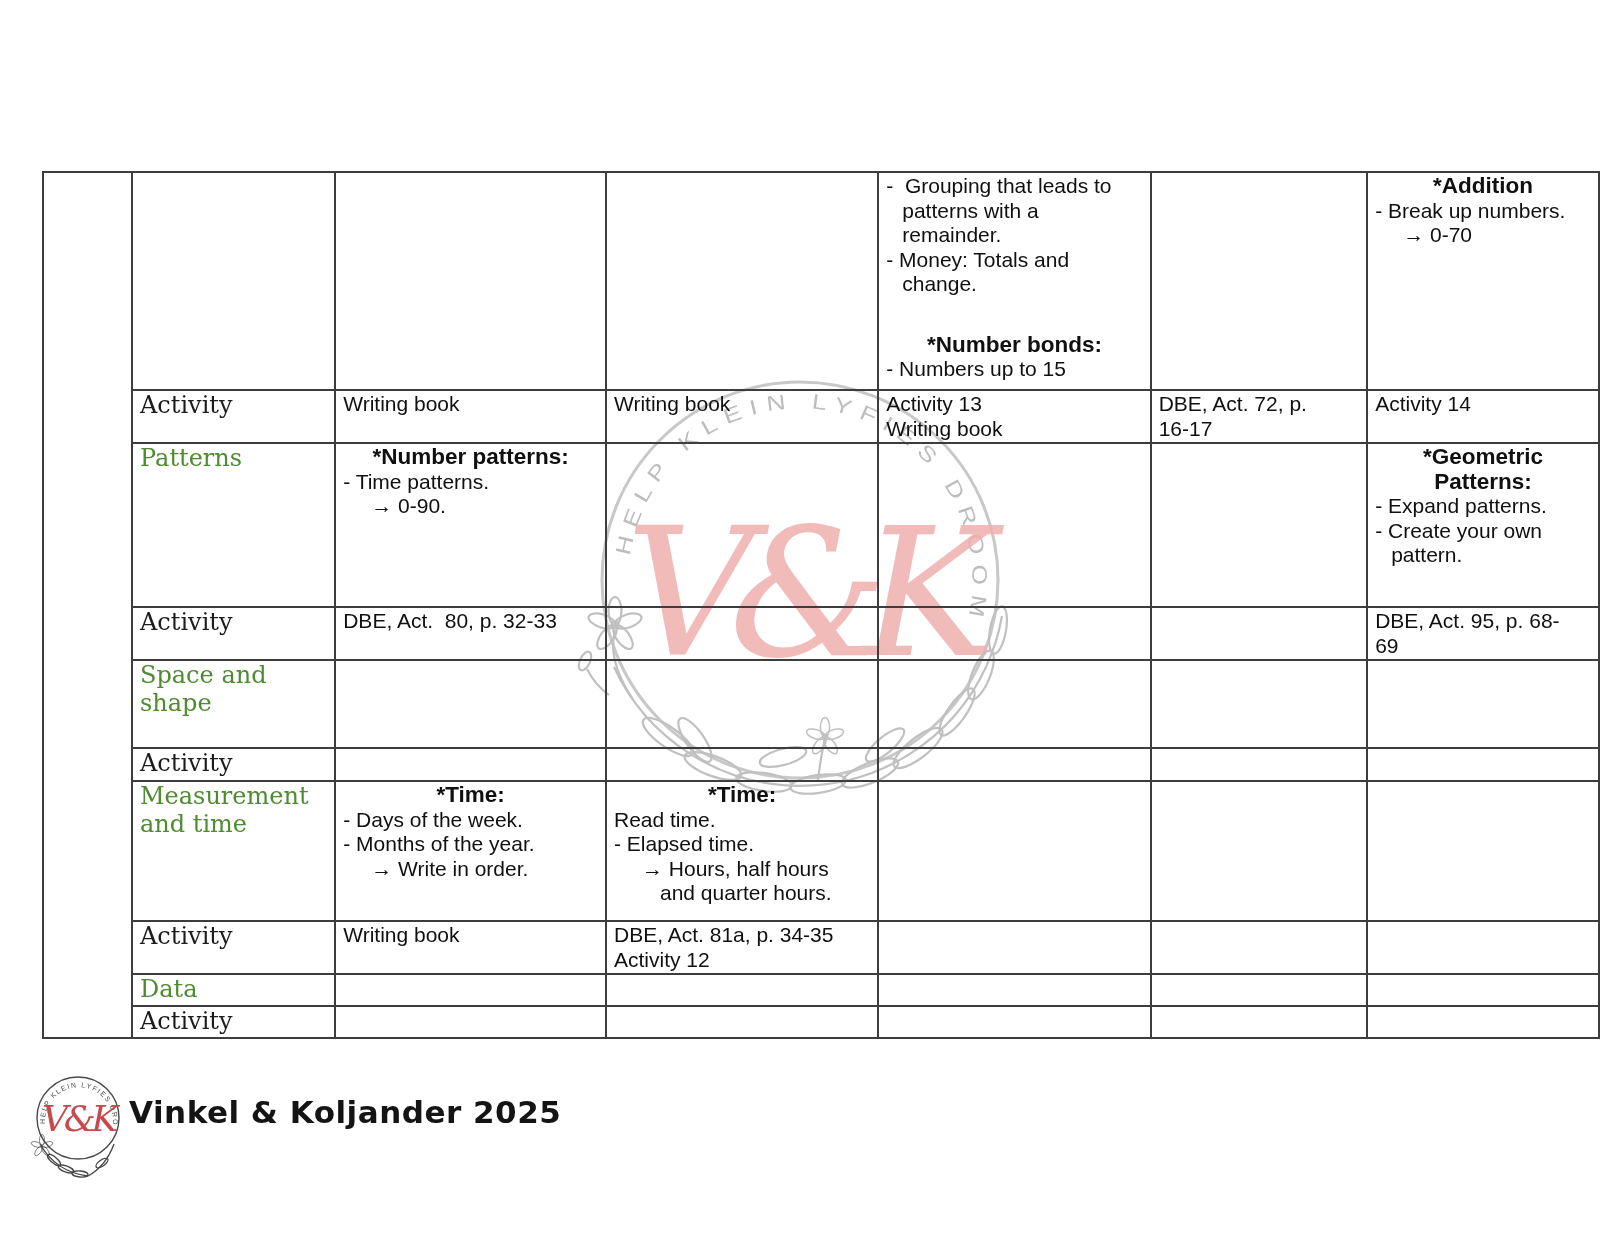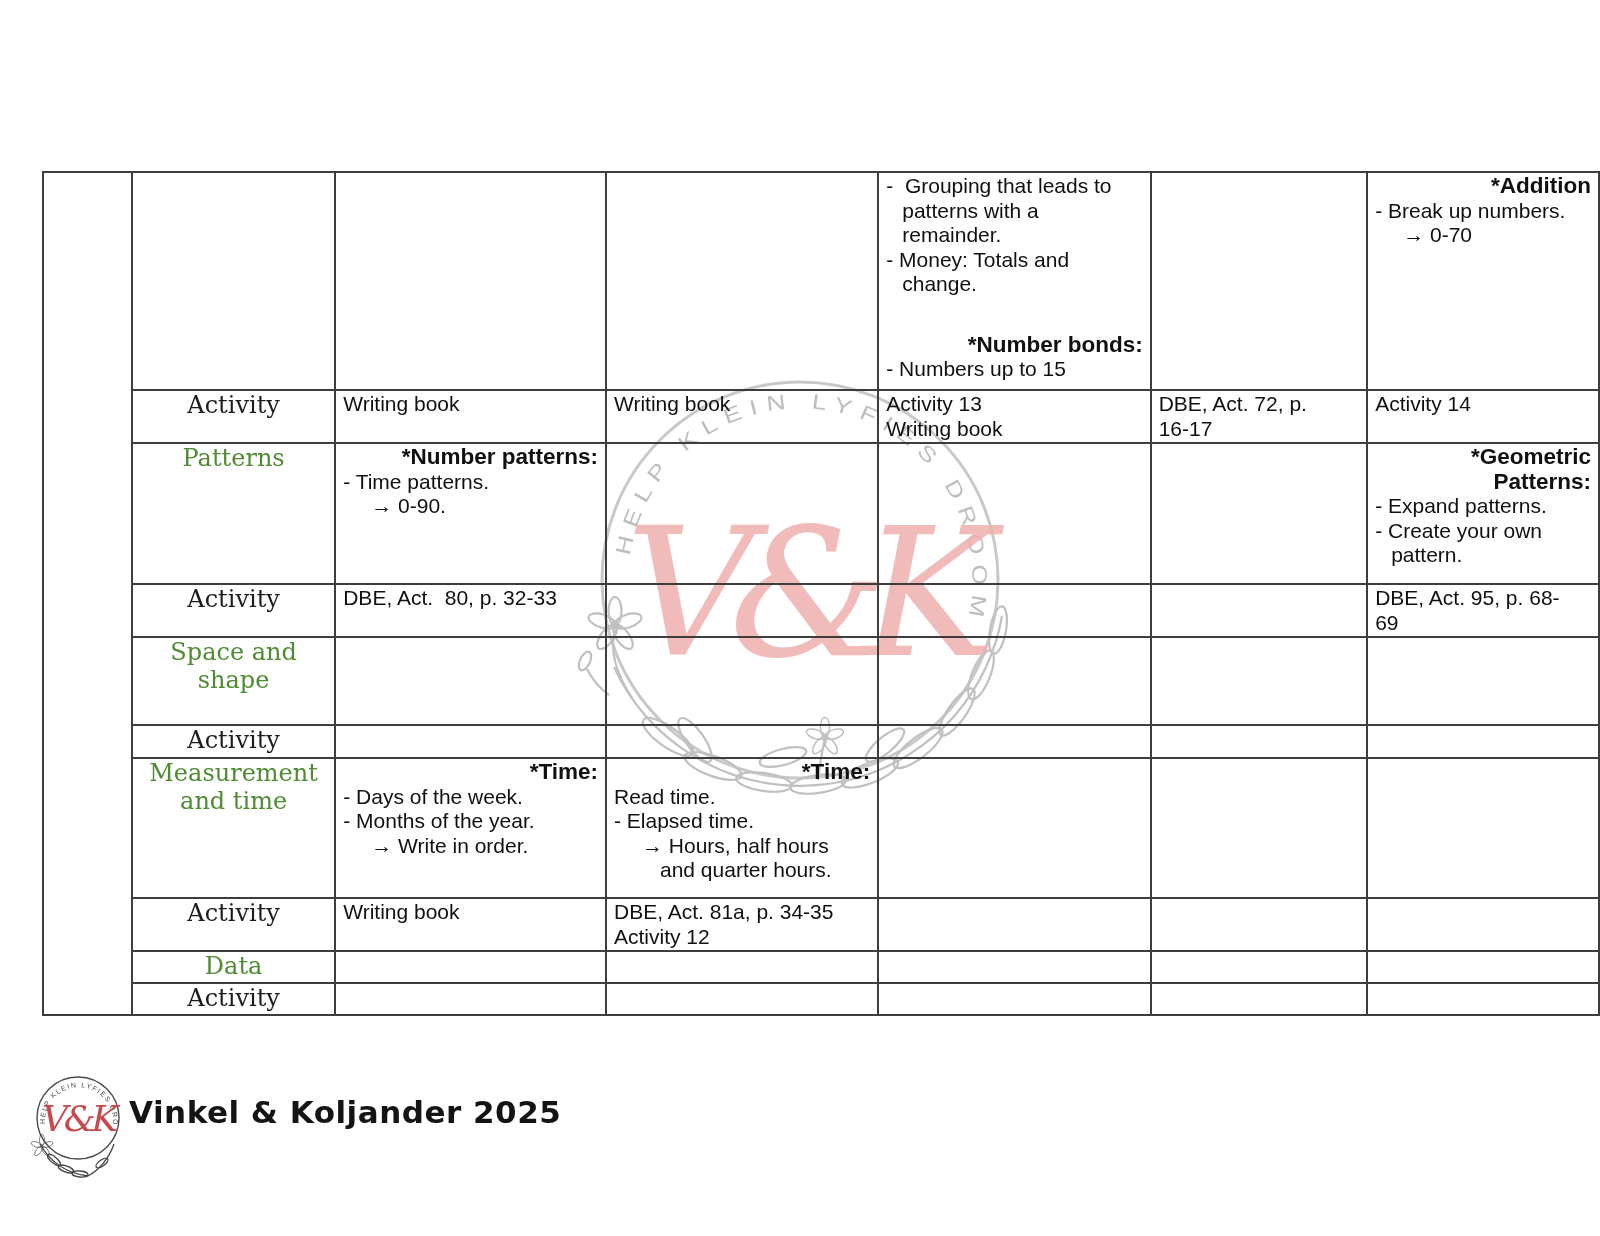--- a/index.html
+++ b/index.html
@@ -15,29 +15,29 @@
   .wm-mono{fill:#eeb0ad;opacity:.85;font-family:"DejaVu Serif",serif;
            font-style:italic;font-size:178px;letter-spacing:-.14em;}
   .wm-flora{stroke:#c0c0c0;stroke-width:2.2;fill:none;}
 
   
   table.planner{position:absolute;left:42px;top:171px;border-collapse:collapse;
                 table-layout:fixed;z-index:1;background:transparent;}
   table.planner td{border:2px solid #3d3d3d;vertical-align:top;
                    padding:1px 7px;overflow:hidden;background:transparent;}
   td.col0{padding:0;}
-  td.lbl-cell{vertical-align:middle;text-align:center;
+  td.lbl-cell{vertical-align:middle;text-align:left;
               font-family:"DejaVu Serif",serif;font-size:24px;line-height:1.16;
               padding:0 4px;}
   td.lbl-activity{color:#1c1c1c;}
   td.lbl-category{color:#4e8b31;}
   td.cell{font-size:21px;line-height:24.5px;color:#101010;}
   .ln{white-space:pre-wrap;}
   .ln.b{font-weight:bold;font-size:22.5px;}
-  .ln.c{text-align:right;}
+  .ln.c{text-align:center;}
   .ln.i1{padding-left:16px;}
   .ln.i2{padding-left:28px;}
   .ln.i3{padding-left:46px;}
   .ln.blank{height:36px;}
 
   
   .footer-logo{position:absolute;left:26px;top:1064px;width:110px;height:120px;z-index:2;}
   .ft-ring{stroke:#4a4a4a;stroke-width:1.4;fill:none;}
   .ft-ringtext{fill:#4a4a4a;font-family:"Liberation Sans",sans-serif;
                font-size:7px;letter-spacing:1.5px;}
@@ -137,21 +137,21 @@
           <div class="ln">Writing book</div>
         </td>
         <td class="cell">
           <div class="ln">DBE, Act. 72, p.</div>
           <div class="ln">16-17</div>
         </td>
         <td class="cell">
           <div class="ln">Activity 14</div>
         </td>
       </tr>
-      <tr style="height: 141px;">
+      <tr style="height: 164px;">
         <td class="lbl-cell lbl-category">Patterns</td>
         <td class="cell">
           <div class="ln b c">*Number patterns:</div>
           <div class="ln">- Time patterns.</div>
           <div class="ln i2">→ 0-90.</div>
         </td>
         <td class="cell"></td>
         <td class="cell"></td>
         <td class="cell"></td>
         <td class="cell">

